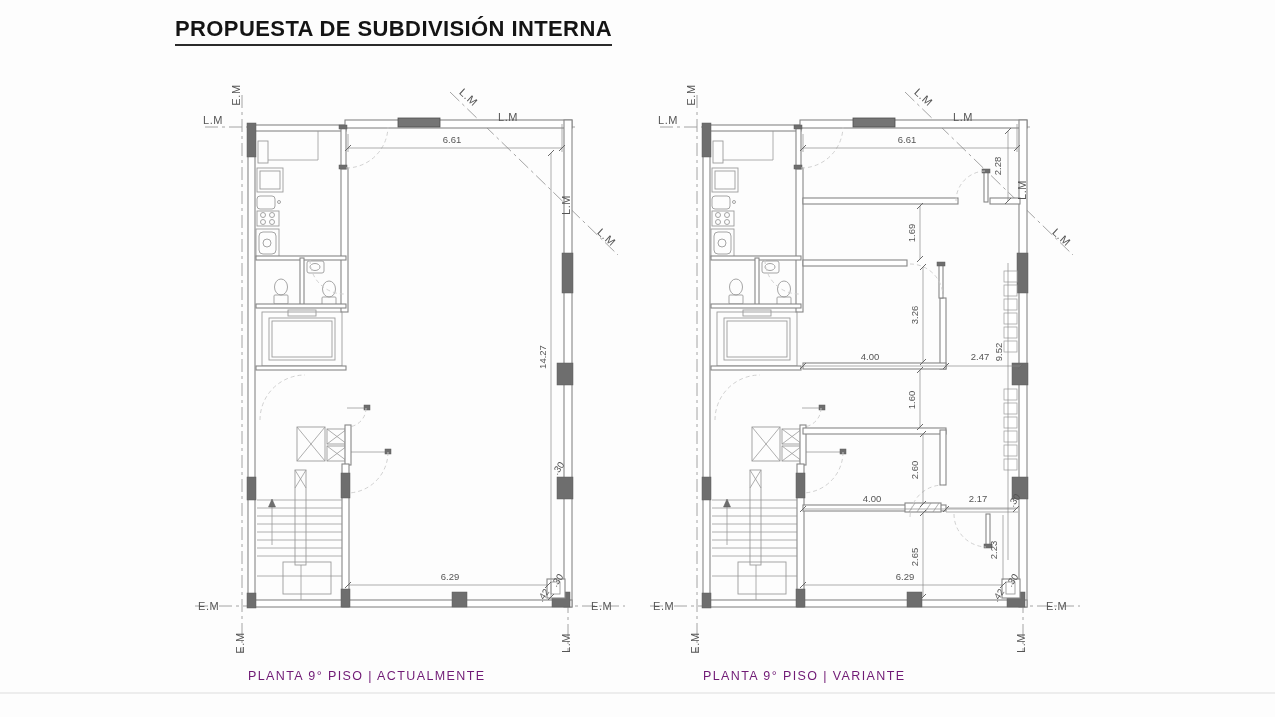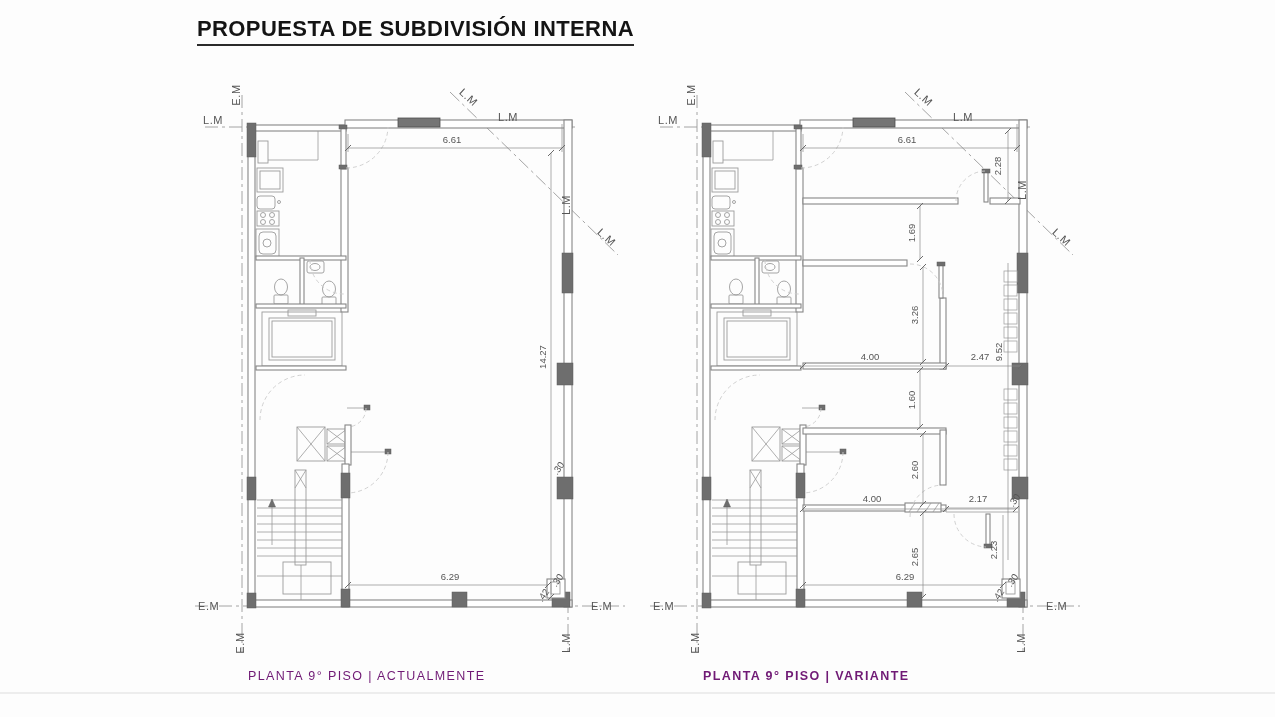--- a/index.html
+++ b/index.html
@@ -1,22 +1,22 @@
 <!DOCTYPE html>
 <html><head>
 <meta charset="utf-8">
 <style>
   html,body{margin:0;padding:0;background:#ffffff;}
   .page{position:relative;width:1275px;height:717px;background:#fdfdfd;overflow:hidden;
         font-family:"Liberation Sans",sans-serif;}
   .title{position:absolute;left:175px;top:16px;font-size:22px;font-weight:bold;color:#141414;
-         letter-spacing:0.4px;border-bottom:2.5px solid #2b2b2b;padding-bottom:2px;margin-left:22px;}
+         letter-spacing:0.4px;border-bottom:2.5px solid #2b2b2b;padding-bottom:2px;}
   .caption{position:absolute;top:669px;font-size:12.5px;color:#701a75;letter-spacing:1.4px;}
   .caption.left{left:248px;}
-  .caption.right{left:703px;font-weight:bold;}
+  .caption.right{left:703px;}
   .footline{position:absolute;left:0;top:692px;width:1275px;height:2px;background:#ededed;}
   svg{position:absolute;left:0;top:0;}
   .wall{fill:#ffffff;stroke:#878787;stroke-width:1.1;}
   .thin{stroke:#9b9b9b;stroke-width:0.8;fill:none;}
   .fix{fill:none;stroke:#9b9b9b;stroke-width:0.9;}
   .dark{fill:#6e6e6e;stroke:#5c5c5c;stroke-width:0.5;}
   .darkwin{fill:#757575;stroke:#4f4f4f;stroke-width:0.8;}
   .bnd{stroke:#9a9a9a;stroke-width:0.9;fill:none;stroke-dasharray:13 4 3 4;}
   .arc{fill:none;stroke:#cccccc;stroke-width:0.9;stroke-dasharray:4 3;}
   .dim{stroke:#8a8a8a;stroke-width:0.7;fill:none;}

